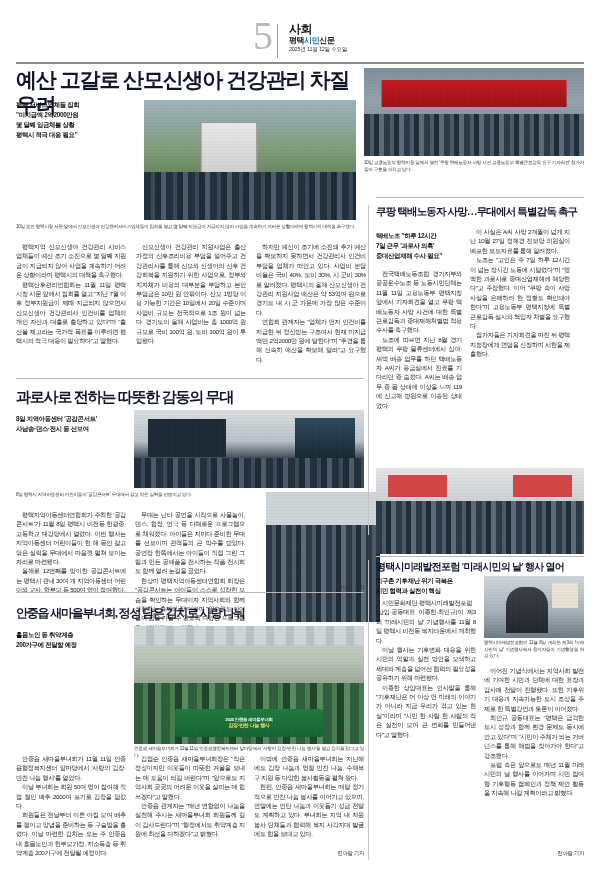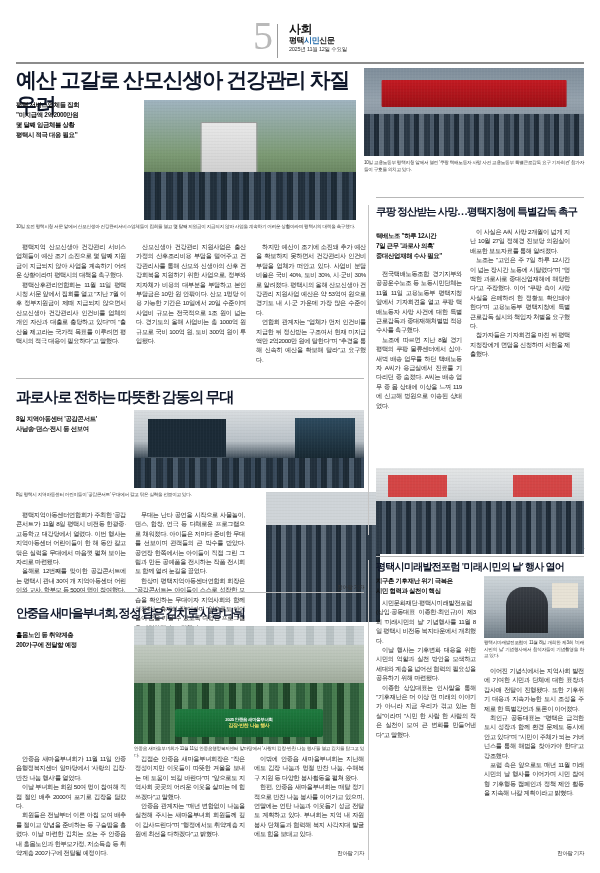--- a/index.html
+++ b/index.html
@@ -176,21 +176,21 @@
       <div class="col body-col" style="width:110px;">
           <p>하지만 예산이 조기에 소진돼 추가 예산을 확보하지 못하면서 건강관리사 인건비 부담을 업체가 떠안고 있다. 사업비 분담 비율은 국비 40%, 도비 30%, 시·군비 30%로 알려졌다. 평택시의 올해 산모신생아 건강관리 지원사업 예산은 약 53억여 원으로 경기도 내 시·군 가운데 가장 많은 수준이다.</p>
           <p>연합회 관계자는 "업체가 먼저 인건비를 지급한 뒤 정산받는 구조여서 현재 미지급액만 2억2000만 원에 달한다"며 "추경을 통해 신속히 예산을 확보해 달라"고 요구했다.</p>
         </div>
     </div>
     <div class="byline" id="a1-byline" style="width:340px;">김윤영 기자</div>
   </div>
 
   <div id="art2">
     <div class="hrule" style="position:absolute;left:0;top:-8px;width:208px;"></div>
-    <div class="hl">쿠팡 정산받는 사망…평택지청에 특별감독 촉구</div>
+    <div class="hl">쿠팡 택배노동자 사망…무대에서 특별감독 촉구</div>
     <div id="a2-cols">
       <div class="colA">
         <div class="subhead" id="a2-sub" style="position:static;width:86px;margin-top:-34px;margin-bottom:8px;">
           <div>택배노조 "하루 12시간</div>
           <div>7일 근무 '과로사 의혹'</div>
           <div>중대산업재해 수사 필요"</div>
         </div>
         <div class="body-col">
             <p>전국택배노동조합 경기지부와 공공운수노조 등 노동시민단체는 11월 11일 고용노동부 평택지청 앞에서 기자회견을 열고 쿠팡 택배노동자 사망 사건에 대한 특별근로감독과 중대재해처벌법 적용 수사를 촉구했다.</p>
             <p>노조에 따르면 지난 8월 경기 평택의 쿠팡 물류센터에서 심야·새벽 배송 업무를 하던 택배노동자 A씨가 응급실에서 진료를 기다리던 중 숨졌다. A씨는 배송 업무 중 몸 상태에 이상을 느껴 119에 신고해 병원으로 이송된 상태였다.</p>

